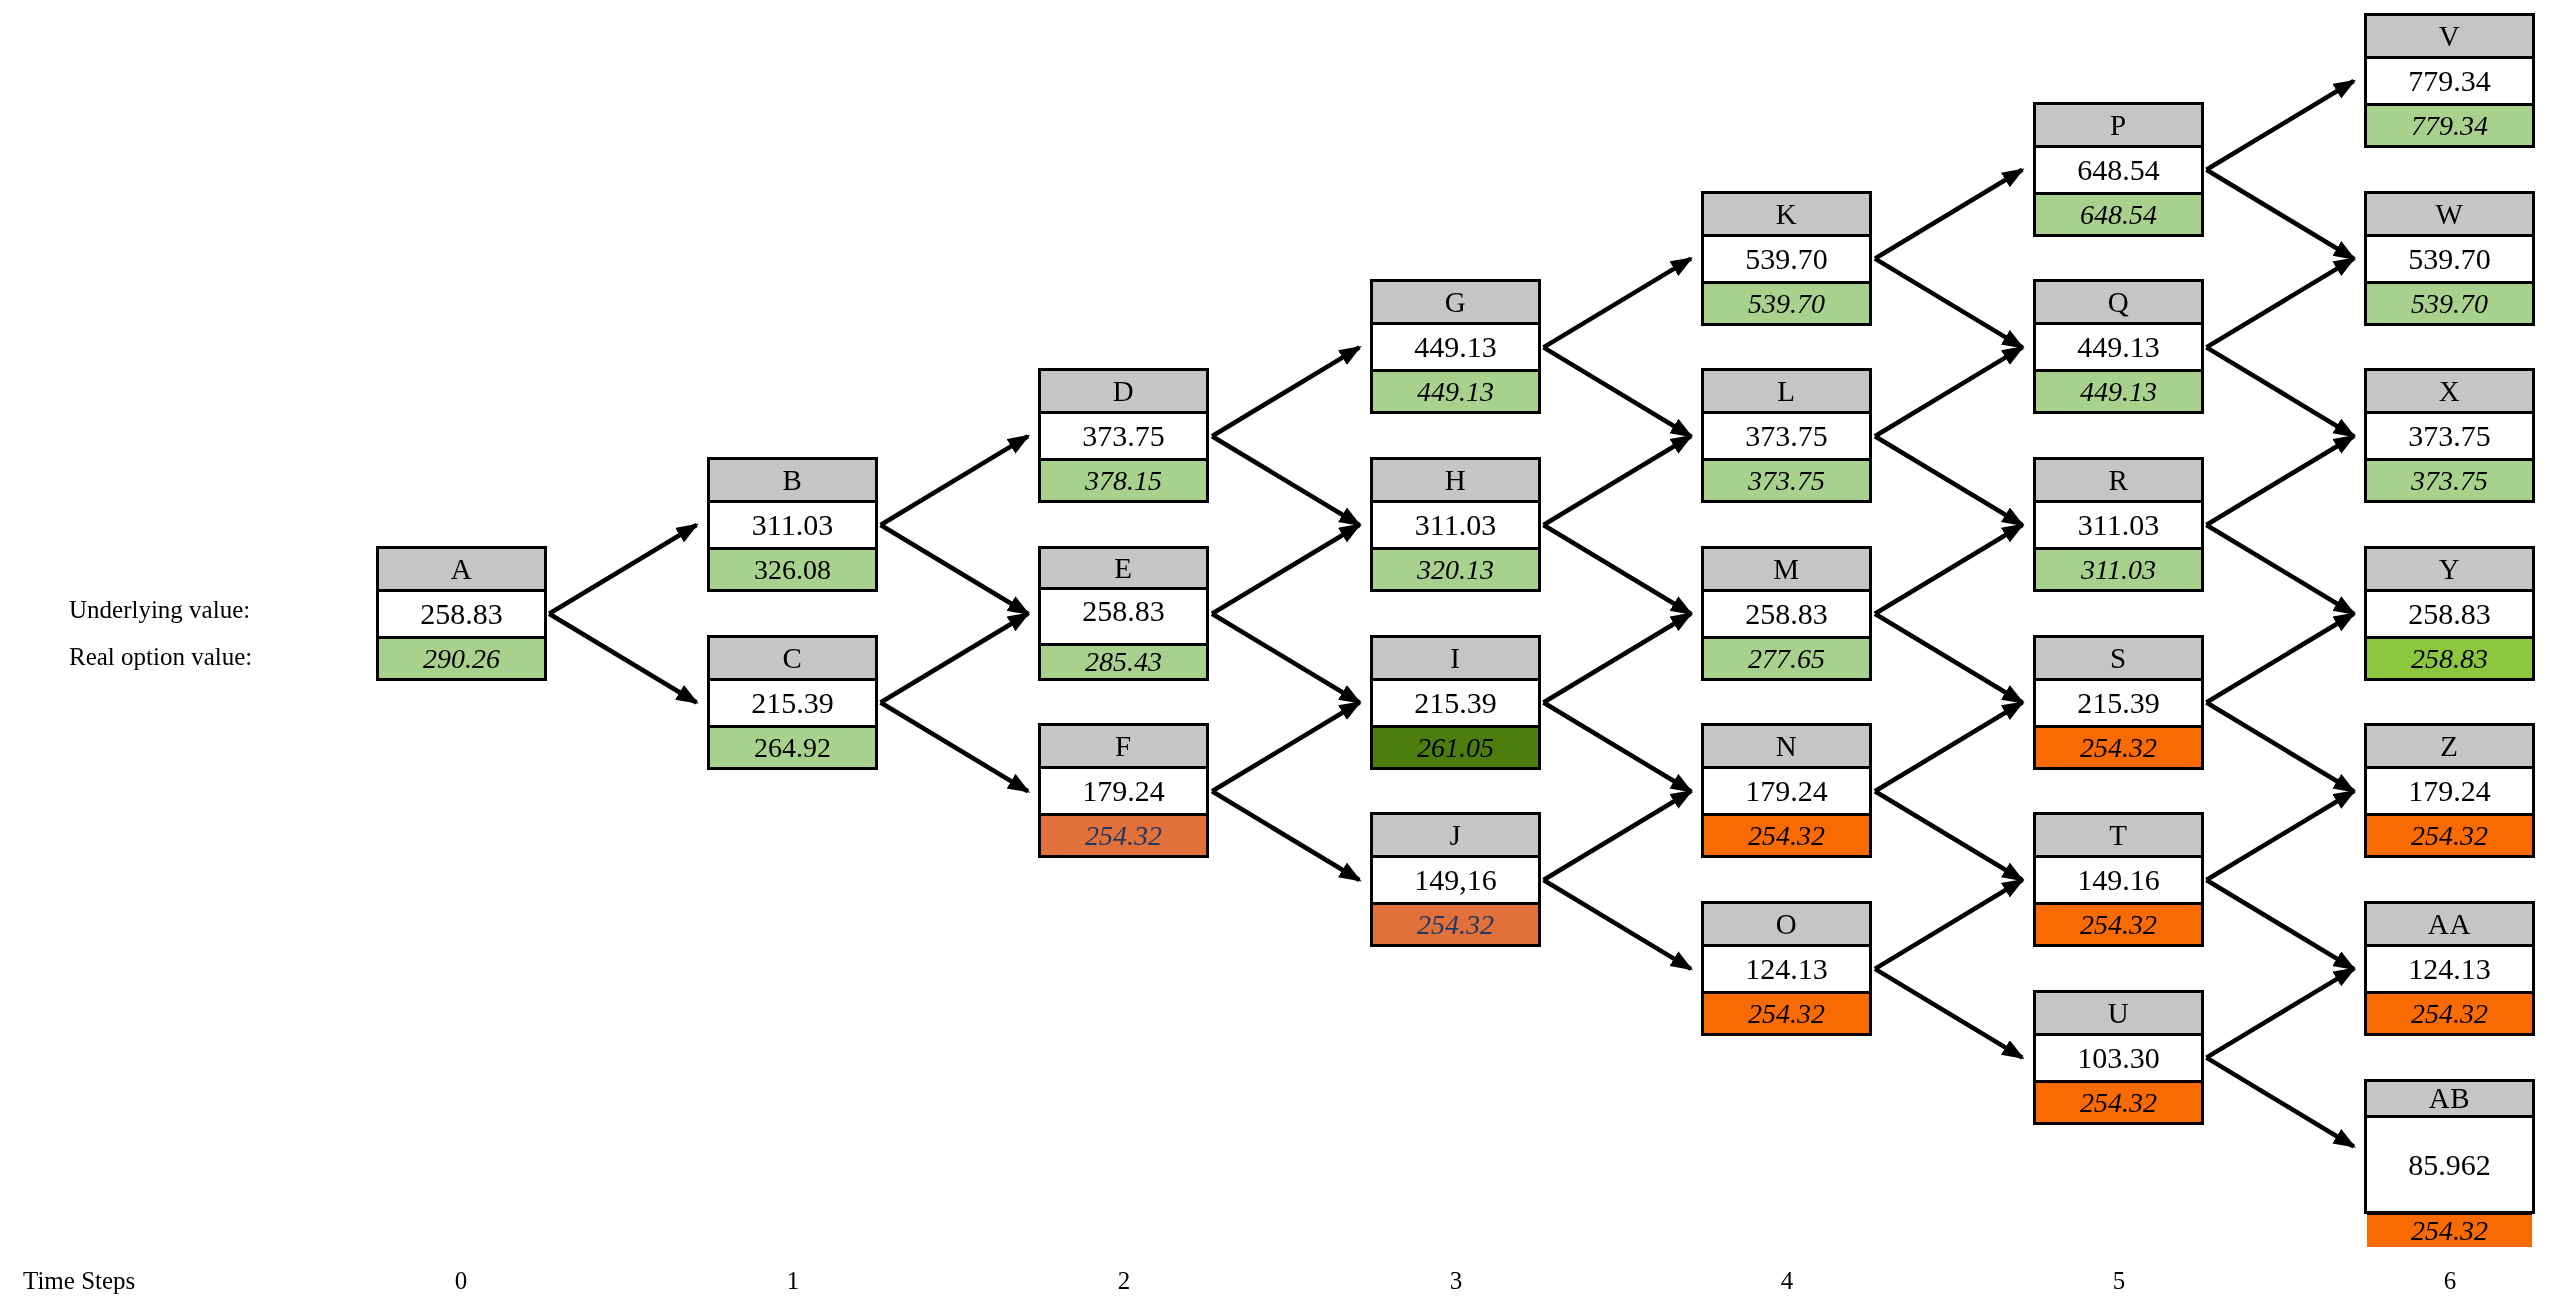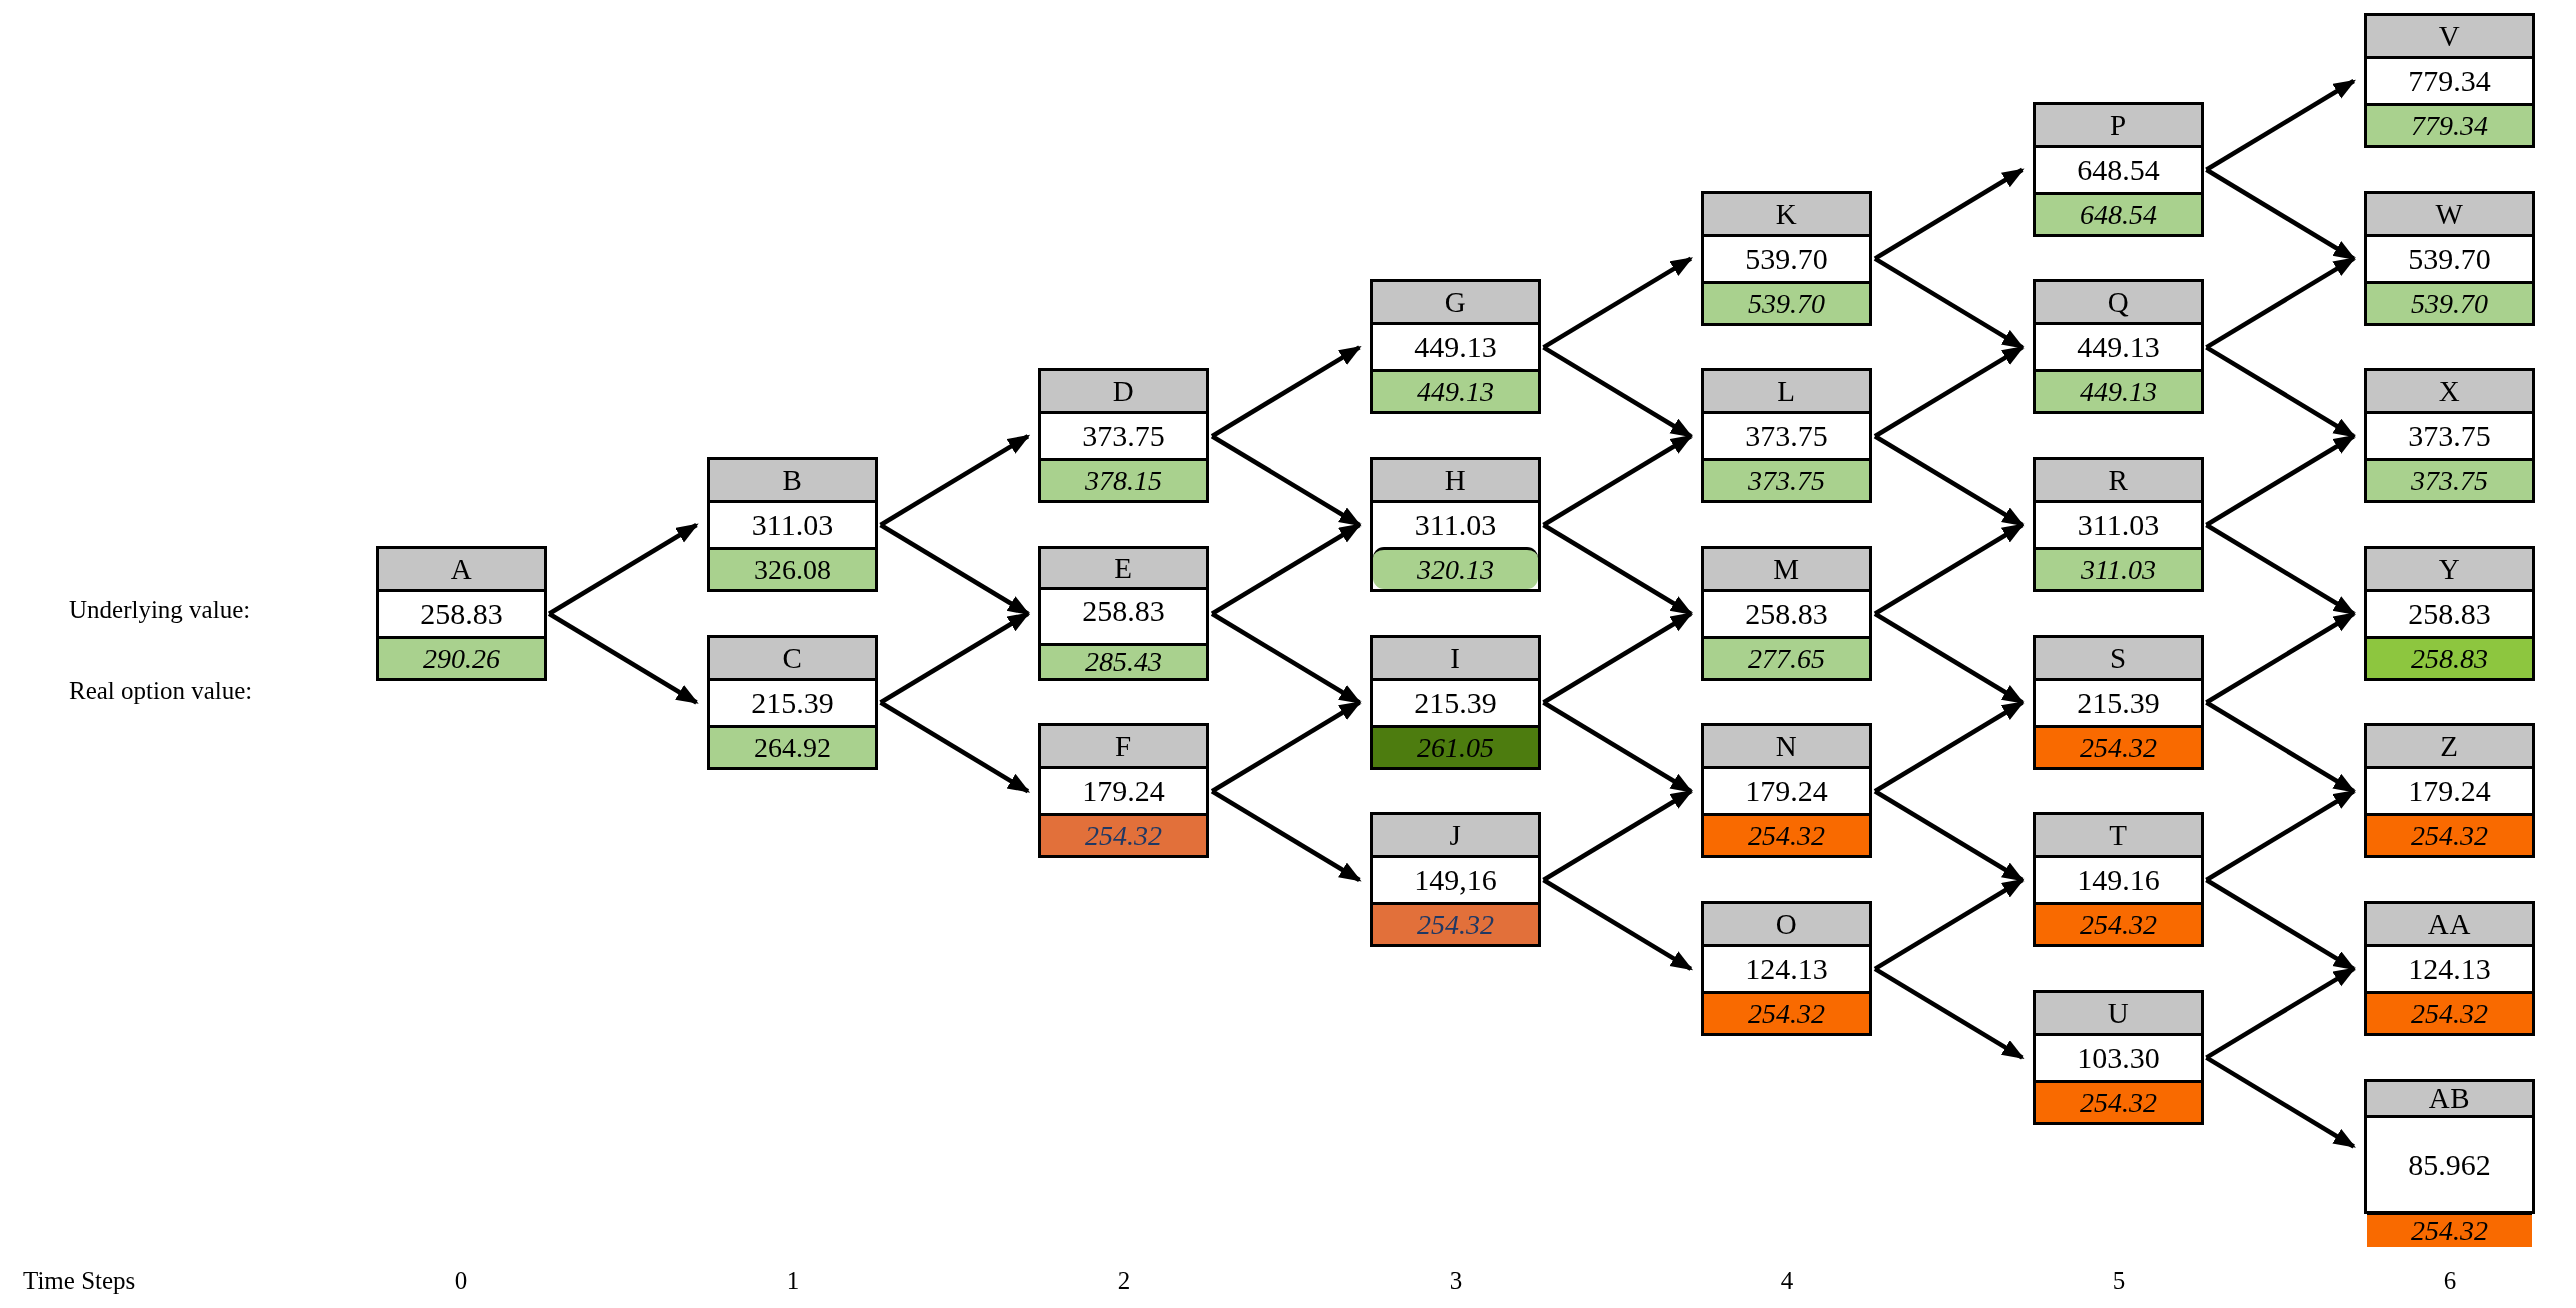--- a/index.html
+++ b/index.html
@@ -126,21 +126,21 @@
         <line x1="3355" y1="1068" x2="3579" y2="1203" stroke="#000000" stroke-width="7" marker-end="url(#arrowhead)"></line>
         <line x1="3355" y1="1338" x2="3579" y2="1203" stroke="#000000" stroke-width="7" marker-end="url(#arrowhead)"></line>
         <line x1="3355" y1="1338" x2="3579" y2="1473" stroke="#000000" stroke-width="7" marker-end="url(#arrowhead)"></line>
         <line x1="3355" y1="1608" x2="3579" y2="1473" stroke="#000000" stroke-width="7" marker-end="url(#arrowhead)"></line>
         <line x1="3355" y1="1608" x2="3579" y2="1743" stroke="#000000" stroke-width="7" marker-end="url(#arrowhead)"></line>
       </g>
   </svg>
 
   <div class="side-label" style="top: 596px;">Underlying value:</div>
 
-  <div class="side-label" style="top: 677px;">Real option value:</div>
+  <div class="side-label" style="top: 643px;">Real option value:</div>
 
   <div class="axis-label" style="left: 23px; top: 1267px;">Time Steps</div>
 
   <div id="steps-container">
       <div class="step-number" style="left: 395px; top: 1267px;">0</div>
       <div class="step-number" style="left: 727px; top: 1267px;">1</div>
       <div class="step-number" style="left: 1058px; top: 1267px;">2</div>
       <div class="step-number" style="left: 1390px; top: 1267px;">3</div>
       <div class="step-number" style="left: 1721px; top: 1267px;">4</div>
       <div class="step-number" style="left: 2053px; top: 1267px;">5</div>
@@ -179,21 +179,21 @@
         <div class="node-option italic" style="background: rgb(226, 112, 58); color: rgb(31, 56, 100);">254.32</div>
       </div>
       <div class="node-box" style="left: 1370px; top: 279px;">
         <div class="node-header" style="background: rgb(197, 197, 197);">G</div>
         <div class="node-underlying" style="background: rgb(255, 255, 255);">449.13</div>
         <div class="node-option italic" style="background: rgb(169, 209, 142); color: rgb(0, 0, 0);">449.13</div>
       </div>
       <div class="node-box" style="left: 1370px; top: 457px;">
         <div class="node-header" style="background: rgb(197, 197, 197);">H</div>
         <div class="node-underlying" style="background: rgb(255, 255, 255);">311.03</div>
-        <div class="node-option italic" style="background: rgb(169, 209, 142); color: rgb(0, 0, 0); border-radius: 11px;">320.13</div>
+        <div class="node-option italic" style="background: rgb(169, 209, 142); color: rgb(0, 0, 0);">320.13</div>
       </div>
       <div class="node-box" style="left: 1370px; top: 635px;">
         <div class="node-header" style="background: rgb(197, 197, 197);">I</div>
         <div class="node-underlying" style="background: rgb(255, 255, 255);">215.39</div>
         <div class="node-option italic" style="background: #4d7c0f; color: rgb(0, 0, 0);">261.05</div>
       </div>
       <div class="node-box" style="left: 1370px; top: 812px;">
         <div class="node-header" style="background: rgb(197, 197, 197);">J</div>
         <div class="node-underlying" style="background: rgb(255, 255, 255);">149,16</div>
         <div class="node-option italic" style="background: rgb(226, 112, 58); color: rgb(31, 56, 100);">254.32</div>

